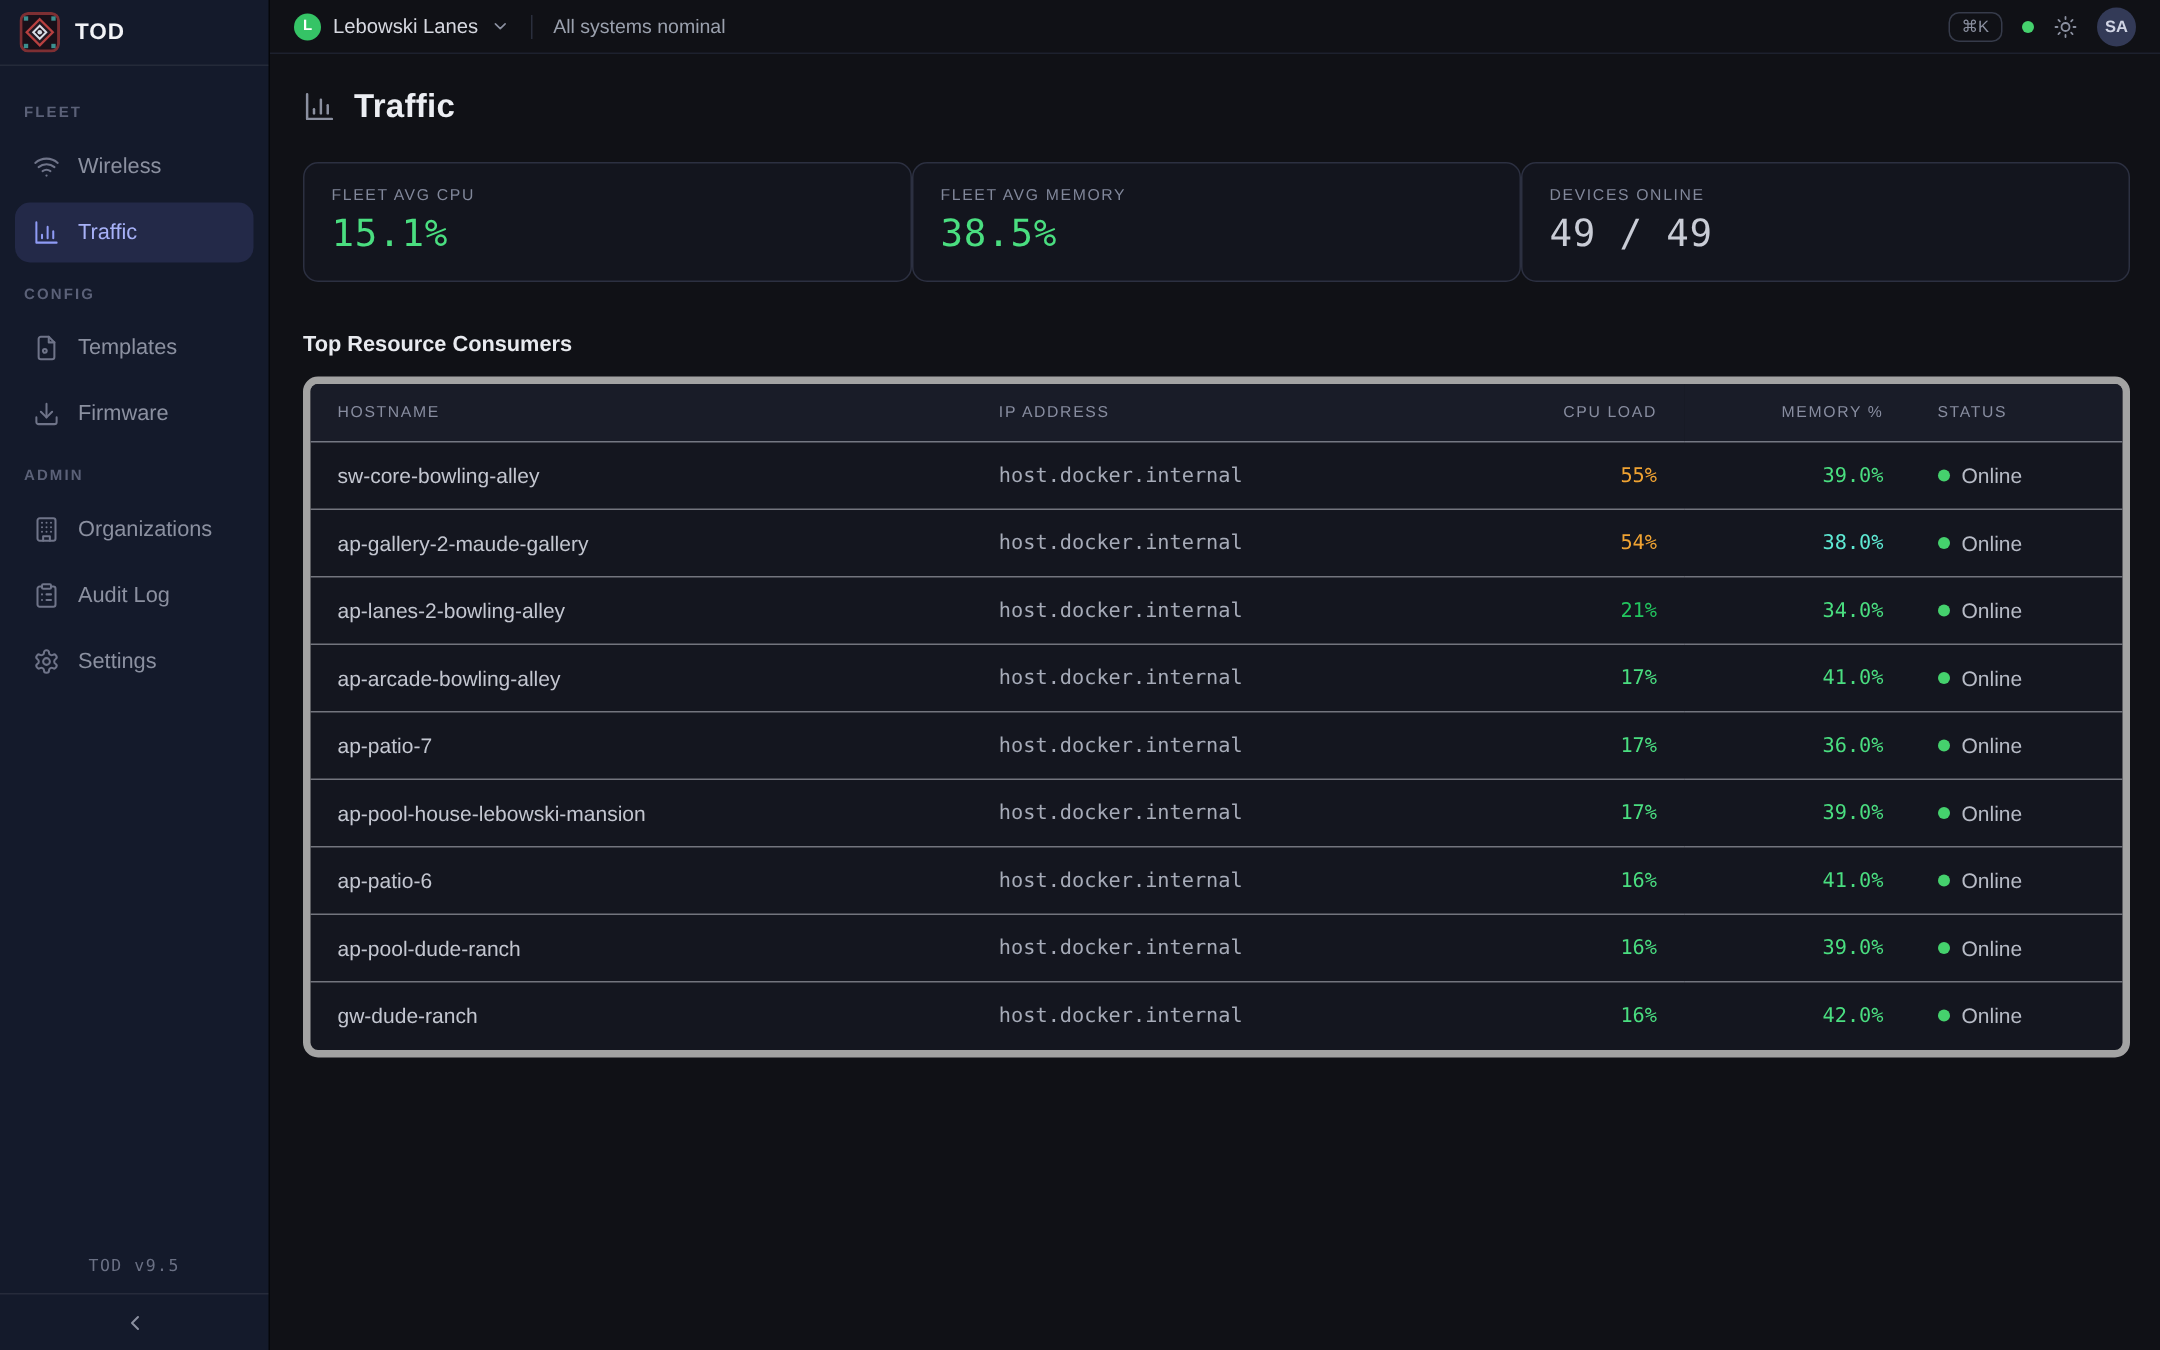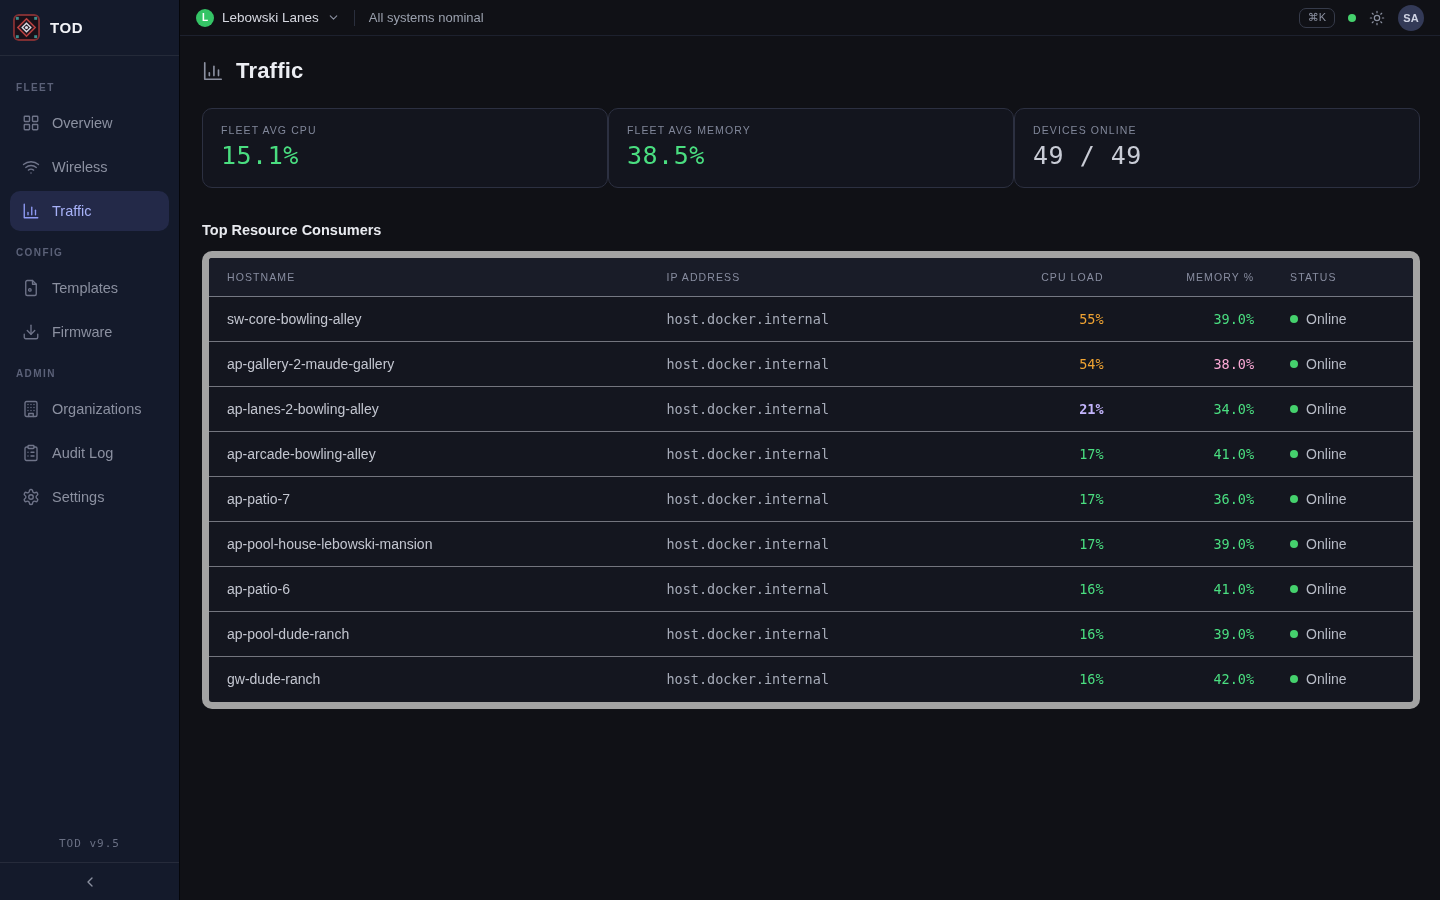--- a/index.html
+++ b/index.html
@@ -10,21 +10,21 @@
     display:flex;
   }
   .mono { font-family:"DejaVu Sans Mono","Liberation Mono",monospace; }
 
   
   .sidebar {
     width:180px; height:900px; background:#141a2b; flex:0 0 180px;
     display:flex; flex-direction:column; border-right:1px solid #05060a;
   }
   .logo-row {
-    height:56px; display:flex; align-items:center; gap:10px; padding:0 13px;
+    height:44px; display:flex; align-items:center; gap:10px; padding:0 13px;
     border-bottom:1px solid rgba(255,255,255,0.07);
   }
   .logo-mark { width:27px; height:27px; border-radius:5px; display:block; }
   .logo-text { font-size:15px; font-weight:bold; color:#f2f3f7; letter-spacing:0.6px; }
   .nav { flex:1 1 auto; padding:14px 10px 0 10px; overflow:hidden; }
   .nav-section-label {
     font-size:10px; font-weight:bold; letter-spacing:1.4px; color:#5b6178;
     padding:12px 6px 10px 6px; text-transform:uppercase;
   }
   .nav-item {
@@ -85,21 +85,21 @@
     flex:1 1 0; height:80px; background:#13151e; border:1px solid #2c3041;
     border-radius:10px; padding:15px 18px;
   }
   .stat-label { font-size:10.5px; letter-spacing:1.1px; color:#81879a; text-transform:uppercase; }
   .stat-value { font-size:25px; margin-top:5px; color:#4ade80; letter-spacing:0.5px; }
   .stat-value.plain { color:#c9ccd6; }
 
   .section-title { margin-top:34px; font-size:14.5px; font-weight:bold; color:#e8eaef; }
 
   .device-table-wrap {
-    margin-top:13px; border:7px solid #a3a3a3; border-radius:10px; overflow:hidden;
+    margin-top:13px; border:5px solid #a3a3a3; border-radius:10px; overflow:hidden;
     background:#14161f;
   }
   table.device-table { width:100%; border-collapse:collapse; }
   .device-table thead tr { background:#191c28; }
   .device-table th {
     font-size:10.5px; letter-spacing:1.1px; color:#888da0; text-transform:uppercase;
     font-weight:normal; text-align:left; padding:13px 18px; border-bottom:1px solid rgba(230,233,242,0.45);
   }
   .device-table th.num { text-align:right; }
   .device-table td { padding:0 18px; height:45px; border-bottom:1px solid rgba(230,233,242,0.45); }
@@ -133,31 +133,20 @@
       <rect x="22" y="3" width="3" height="3" fill="#3c8f8f"></rect>
       <rect x="3" y="22" width="3" height="3" fill="#3c8f8f"></rect>
       <rect x="22" y="22" width="3" height="3" fill="#3c8f8f"></rect>
     </svg>
     <span class="logo-text">TOD</span>
   </div>
 
   <nav class="nav">
     <div class="nav-section-label">FLEET</div>
 
-    <div class="nav-item">
-      <span class="nav-icon">
-        <svg viewBox="0 0 24 24" fill="none" stroke="currentColor" stroke-width="1.8" stroke-linecap="round" stroke-linejoin="round">
-            <rect x="3" y="3" width="7" height="7" rx="1"></rect>
-            <rect x="14" y="3" width="7" height="7" rx="1"></rect>
-            <rect x="14" y="14" width="7" height="7" rx="1"></rect>
-            <rect x="3" y="14" width="7" height="7" rx="1"></rect>
-          </svg>
-      </span>
-      <span class="nav-label">Overview</span>
-    </div>
 
     <div class="nav-item">
       <span class="nav-icon">
         <svg viewBox="0 0 24 24" fill="none" stroke="currentColor" stroke-width="1.8" stroke-linecap="round" stroke-linejoin="round">
             <path d="M2 8.82a15 15 0 0 1 20 0"></path>
             <path d="M5 12.55a11 11 0 0 1 14.08 0"></path>
             <path d="M8.53 16.11a6 6 0 0 1 6.95 0"></path>
             <circle cx="12" cy="20" r="1" fill="currentColor" stroke="none"></circle>
           </svg>
       </span>
@@ -330,33 +319,33 @@
         <span class="status-dot" style="background: rgb(69, 209, 109);"></span>
         <span>Online</span>
       </span>
     </td>
   </tr>
 
   <tr>
     <td class="cell-hostname">ap-gallery-2-maude-gallery</td>
     <td class="cell-ip mono">host.docker.internal</td>
     <td class="cell-num mono cpu-high" style="color: rgb(240, 163, 50);">54%</td>
-    <td class="cell-num cell-mem mono" style="color: #f9a8d4;">38.0%</td>
+    <td class="cell-num cell-mem mono" style="color: #5eead4;">38.0%</td>
     <td class="cell-status">
       <span class="status-inner">
         <span class="status-dot" style="background: rgb(69, 209, 109);"></span>
         <span>Online</span>
       </span>
     </td>
   </tr>
 
   <tr>
     <td class="cell-hostname">ap-lanes-2-bowling-alley</td>
     <td class="cell-ip mono">host.docker.internal</td>
-    <td class="cell-num mono cpu-normal" style="color: #c4b5fd; font-weight: bold;">21%</td>
+    <td class="cell-num mono cpu-normal" style="color: #22c55e;">21%</td>
     <td class="cell-num cell-mem mono" style="color: rgb(74, 222, 128);">34.0%</td>
     <td class="cell-status">
       <span class="status-inner">
         <span class="status-dot" style="background: rgb(69, 209, 109);"></span>
         <span>Online</span>
       </span>
     </td>
   </tr>
 
   <tr>

